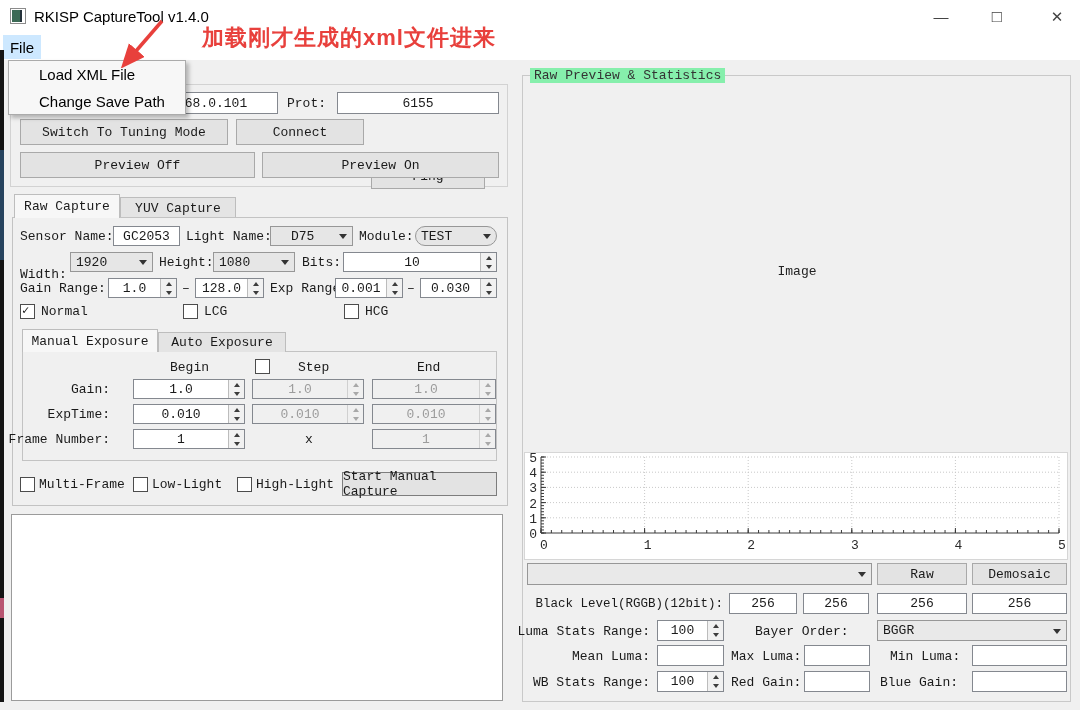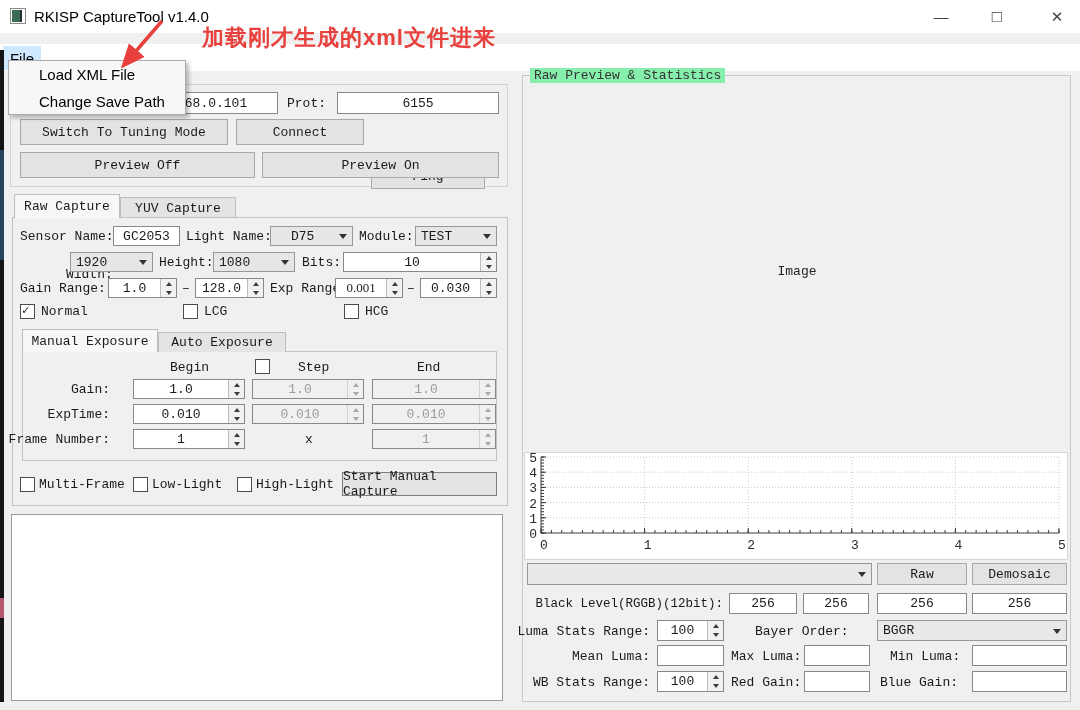--- a/index.html
+++ b/index.html
@@ -49,21 +49,21 @@
   <div class="abs" style="left:10px;top:8px;width:16px;height:16px;border:1px solid #8b8b8b;background:#fff;box-sizing:border-box;">
     <div class="abs" style="left:1px;top:1px;width:8px;height:12px;background:#3b6a55;"></div>
     <div class="abs" style="left:9px;top:1px;width:2px;height:12px;background:#24313a;"></div>
   </div>
   <div class="abs sans lbl" style="left:34px;top:0;height:33px;font-size:15px;color:#000;">RKISP CaptureTool v1.4.0</div>
   <div class="winbtn sans" style="left:918px;">—</div>
   <div class="winbtn sans" style="left:974px;font-size:17px;">□</div>
   <div class="winbtn sans" style="left:1034px;">✕</div>
 </div>
 
-<div class="abs" style="left:0;top:33px;width:1080px;height:27px;background:#ffffff;margin-top:11px;">
+<div class="abs" style="left:0;top:33px;width:1080px;height:27px;background:#ffffff;">
   <div class="abs sans lbl" style="left:3px;top:2px;width:38px;height:24px;justify-content:center;background:#cde8ff;font-size:15px;color:#000;">File</div>
 </div>
 
 <div class="abs" style="left:0;top:50px;width:4px;height:652px;background:#141414;">
   <div class="abs" style="left:0;top:100px;width:4px;height:110px;background:#27435e;"></div>
   <div class="abs" style="left:0;top:548px;width:4px;height:20px;background:#b85571;"></div>
 </div>
 
 <div class="grp" style="left:10px;top:84px;width:498px;height:103px;"></div>
 <div class="input" style="left:115px;top:92px;width:163px;height:22px;">
@@ -86,26 +86,26 @@
 <div class="abs lbl" style="left:20px;top:226px;height:20px;z-index:4;">Sensor Name:</div>
 <div class="input" style="left:113px;top:226px;width:67px;height:20px;z-index:4;">
   <span>GC2053</span>
 </div>
 <div class="abs lbl" style="left:186px;top:226px;height:20px;z-index:4;">Light Name:</div>
 <div class="combo" style="left:270px;top:226px;width:83px;height:20px;z-index:4;padding-left:20px;">
   <span>D75</span>
     <i class="car"></i>
 </div>
 <div class="abs lbl" style="left:359px;top:226px;height:20px;z-index:4;">Module:</div>
-<div class="combo" style="left:415px;top:226px;width:82px;height:20px;z-index:4;">
+<div class="combo" style="left:415px;top:226px;width:82px;height:20px;z-index:4;border-radius:10px;">
   <span>TEST</span>
     <i class="car"></i>
 </div>
 
-<div class="abs lbl" style="left:20px;top:264px;height:20px;z-index:4;margin-left:46px;">Width:</div>
+<div class="abs lbl" style="left:20px;top:264px;height:20px;z-index:4;">Width:</div>
 <div class="combo" style="left:70px;top:252px;width:83px;height:20px;z-index:4;">
   <span>1920</span>
     <i class="car"></i>
 </div>
 <div class="abs lbl" style="left:159px;top:252px;height:20px;z-index:4;">Height:</div>
 <div class="combo" style="left:213px;top:252px;width:82px;height:20px;z-index:4;">
   <span>1080</span>
     <i class="car"></i>
 </div>
 <div class="abs lbl" style="left:302px;top:252px;height:20px;z-index:4;">Bits:</div>
@@ -127,21 +127,21 @@
 </div>
 <div class="abs lbl" style="left:182px;top:278px;height:20px;z-index:4;">–</div>
 <div class="spin" style="left:195px;top:278px;width:69px;height:20px;z-index:4;">
   <span class="v">128.0</span>
   <span class="arr">
       <i class="up"></i>
       <i class="dn"></i>
     </span>
 </div>
 <div class="abs lbl" style="left:270px;top:278px;height:20px;z-index:4;">Exp Range:</div>
-<div class="spin" style="left:335px;top:278px;width:68px;height:20px;z-index:4;font-family:Liberation Serif, serif;">
+<div class="spin" style="left:335px;top:278px;width:68px;height:20px;z-index:4;">
   <span class="v">0.001</span>
   <span class="arr">
       <i class="up"></i>
       <i class="dn"></i>
     </span>
 </div>
 <div class="abs lbl" style="left:407px;top:278px;height:20px;z-index:4;">–</div>
 <div class="spin" style="left:420px;top:278px;width:77px;height:20px;z-index:4;">
   <span class="v">0.030</span>
   <span class="arr">

